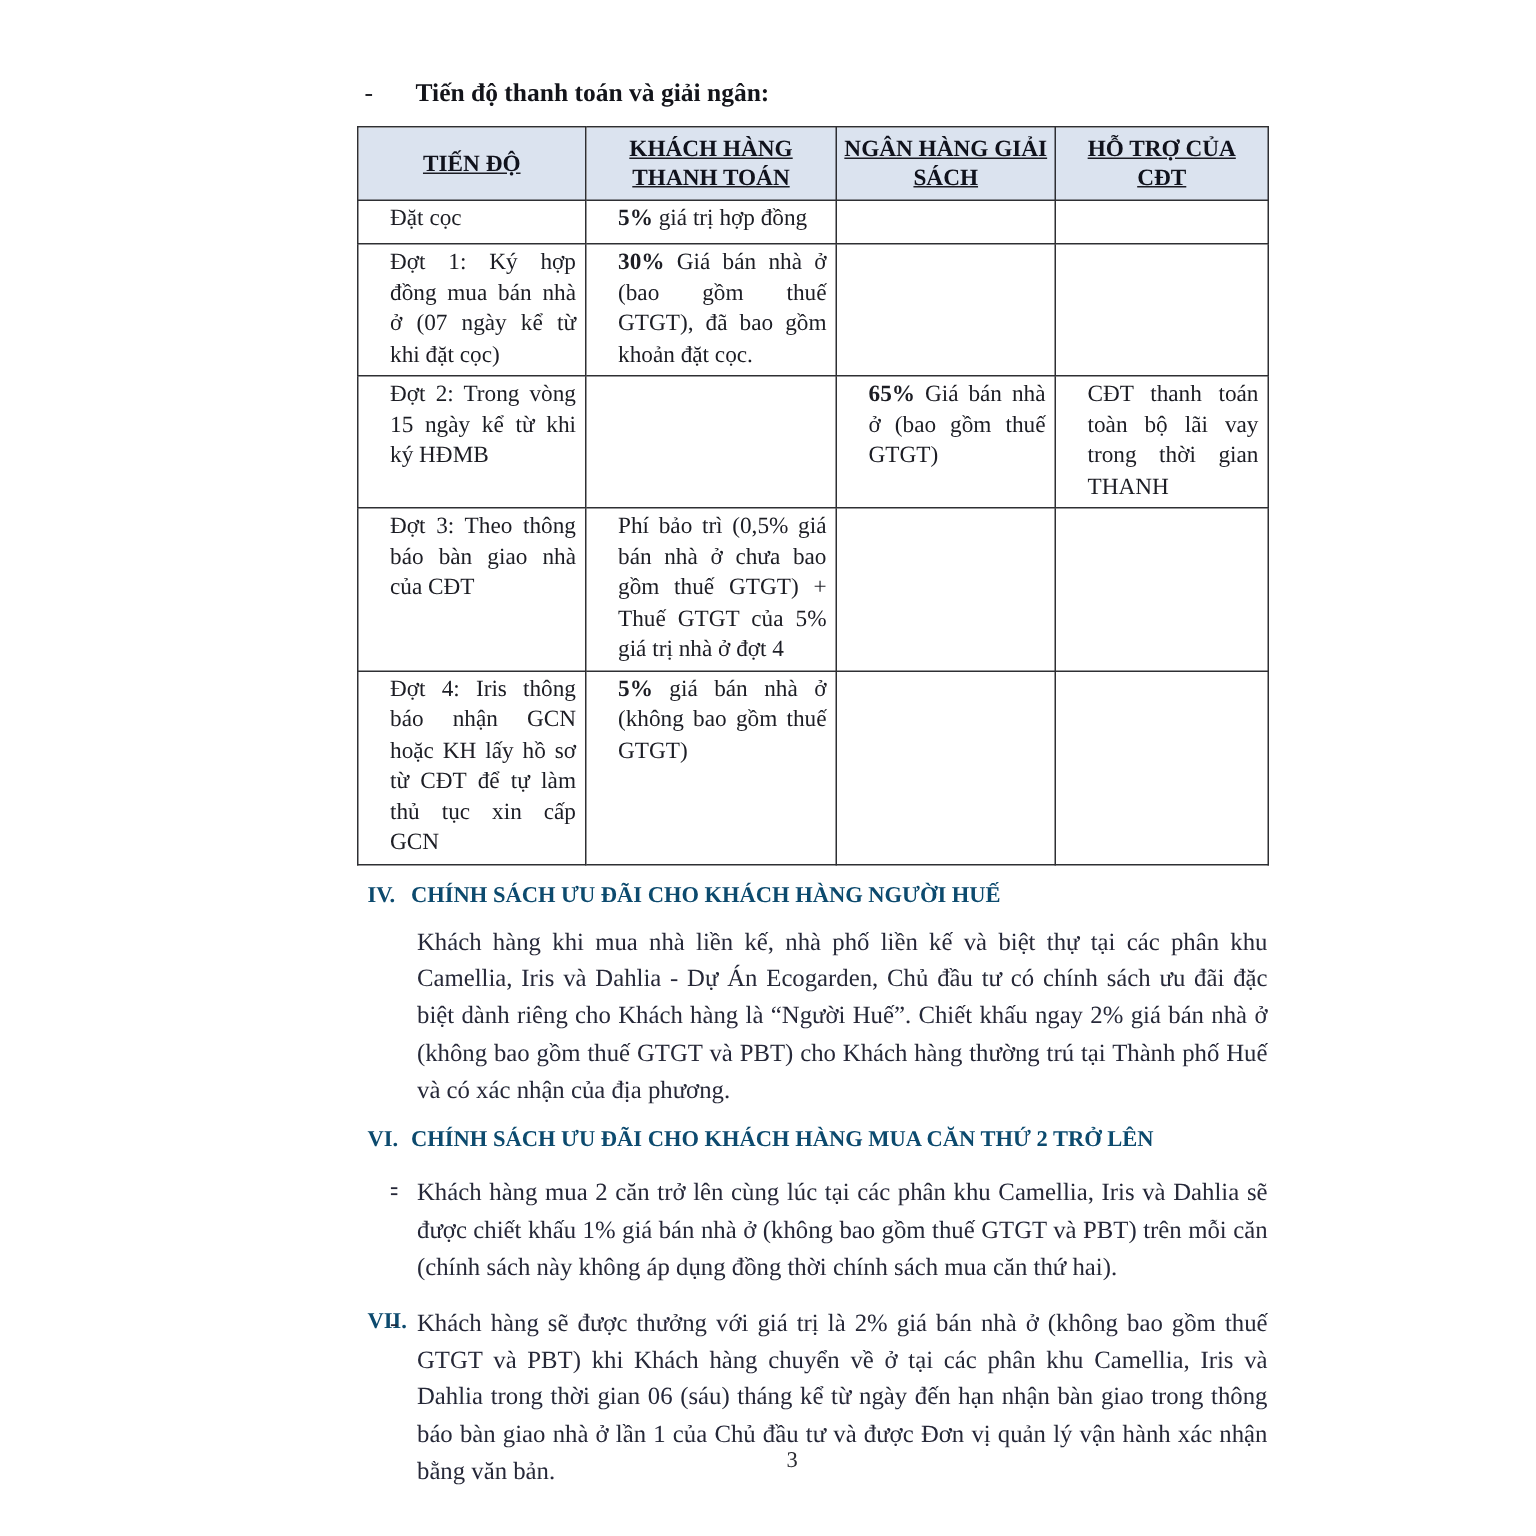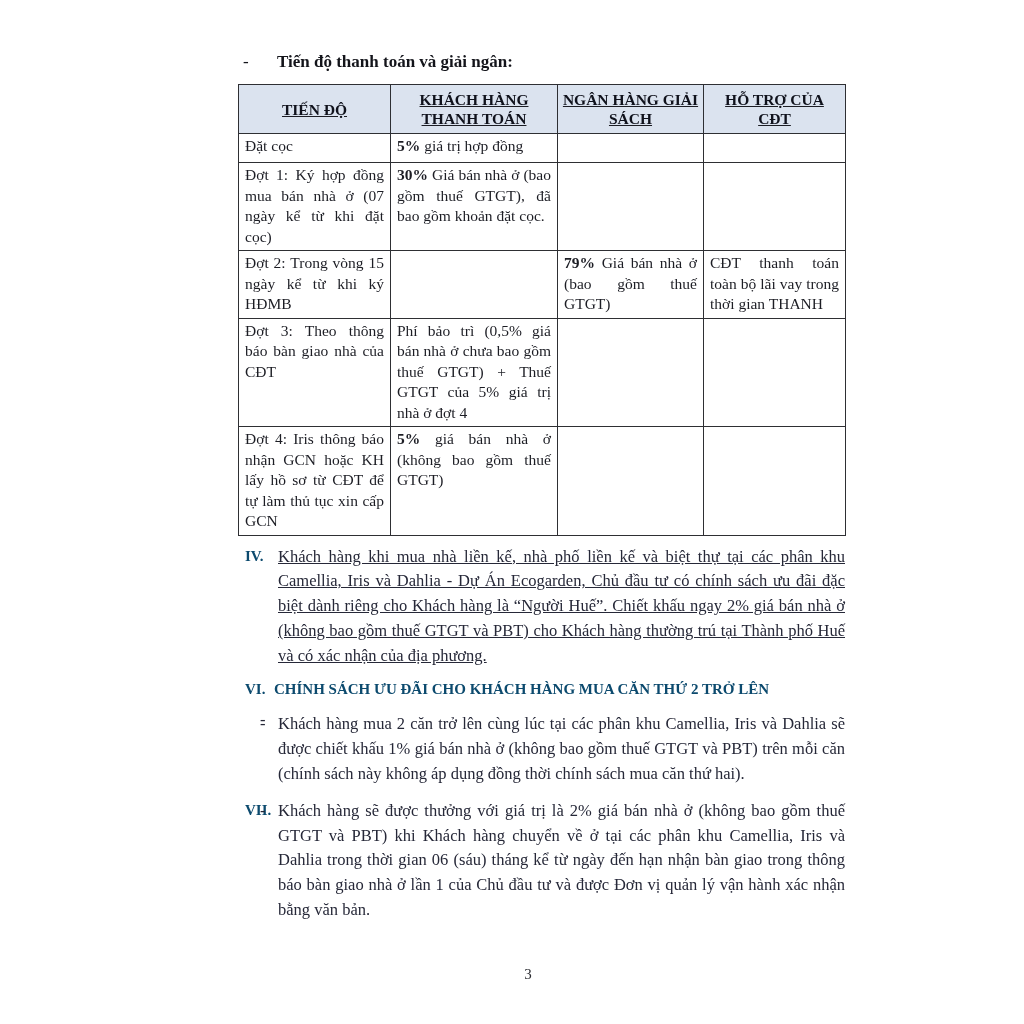--- a/index.html
+++ b/index.html
@@ -33,21 +33,21 @@
   table.pay{
     border-collapse:collapse;
     width:607px;
     table-layout:fixed;
     font-size:15.5px;
     color:#1c1d24;
   }
   table.pay th,table.pay td{
     border:1px solid #2e2f33;
     vertical-align:top;
-    padding:2px 6px 3px 6px;
+    padding:2px 6px 3px 21px;
     line-height:20.5px;
     text-align:justify;
     overflow:hidden;
   }
   table.pay th{
     background:#dbe3ef;
     text-align:center;
     font-size:15.5px;
     color:#10121c;
     line-height:19px;
@@ -73,21 +73,20 @@
     line-height:22px;
   }
   .sec-numeral{position:absolute;left:7px;top:0;}
   .para{
     margin:0 0 10px 0;
     padding-left:40px;
     text-align:justify;
     font-size:16.5px;
     line-height:24.8px;
     color:#262838;
-    text-decoration:underline;
   }
   .bullet{
     position:relative;
     padding-left:40px;
     margin-bottom:12px;
     text-align:justify;
     font-size:16.5px;
     line-height:24.8px;
     color:#262838;
   }
@@ -138,41 +137,42 @@
         </tr>
         <tr class="h-r2">
           <td>Đợt 1: Ký hợp đồng mua bán nhà ở (07 ngày kể từ khi đặt cọc)</td>
           <td><span class="b">30%</span><span> Giá bán nhà ở (bao gồm thuế GTGT), đã bao gồm khoản đặt cọc.</span></td>
           <td><span class="b"></span><span></span></td>
           <td></td>
         </tr>
         <tr class="h-r3">
           <td>Đợt 2: Trong vòng 15 ngày kể từ khi ký HĐMB</td>
           <td><span class="b"></span><span></span></td>
-          <td><span class="b">79%</span><span> Giá bán nhà ở (bao gồm thuế GTGT)</span></td>
+          <td><span class="b">65%</span><span> Giá bán nhà ở (bao gồm thuế GTGT)</span></td>
           <td>CĐT thanh toán toàn bộ lãi vay trong thời gian THANH</td>
         </tr>
         <tr class="h-r4">
           <td>Đợt 3: Theo thông báo bàn giao nhà của CĐT</td>
           <td><span class="b"></span><span>Phí bảo trì (0,5% giá bán nhà ở chưa bao gồm thuế GTGT) + Thuế GTGT của 5% giá trị nhà ở đợt 4</span></td>
           <td><span class="b"></span><span></span></td>
           <td></td>
         </tr>
         <tr class="h-r5">
           <td>Đợt 4: Iris thông báo nhận GCN hoặc KH lấy hồ sơ từ CĐT để tự làm thủ tục xin cấp GCN</td>
           <td><span class="b">5%</span><span> giá bán nhà ở (không bao gồm thuế GTGT)</span></td>
           <td><span class="b"></span><span></span></td>
           <td></td>
         </tr>
       </tbody>
     </table>
 
     <div>
       <div class="sec-head">
         <span class="sec-numeral">IV.</span>
+        <span>CHÍNH SÁCH ƯU ĐÃI CHO KHÁCH HÀNG NGƯỜI HUẾ</span>
       </div>
       <p class="para">Khách hàng khi mua nhà liền kế, nhà phố liền kế và biệt thự tại các phân khu Camellia, Iris và Dahlia - Dự Án Ecogarden, Chủ đầu tư có chính sách ưu đãi đặc biệt dành riêng cho Khách hàng là “Người Huế”. Chiết khấu ngay 2% giá bán nhà ở (không bao gồm thuế GTGT và PBT) cho Khách hàng thường trú tại Thành phố Huế và có xác nhận của địa phương.</p>
     </div>
 
     <div>
       <div class="sec-head">
         <span class="sec-numeral">VI.</span>
         <span>CHÍNH SÁCH ƯU ĐÃI CHO KHÁCH HÀNG MUA CĂN THỨ 2 TRỞ LÊN</span>
       </div>
       <div class="bullet">

